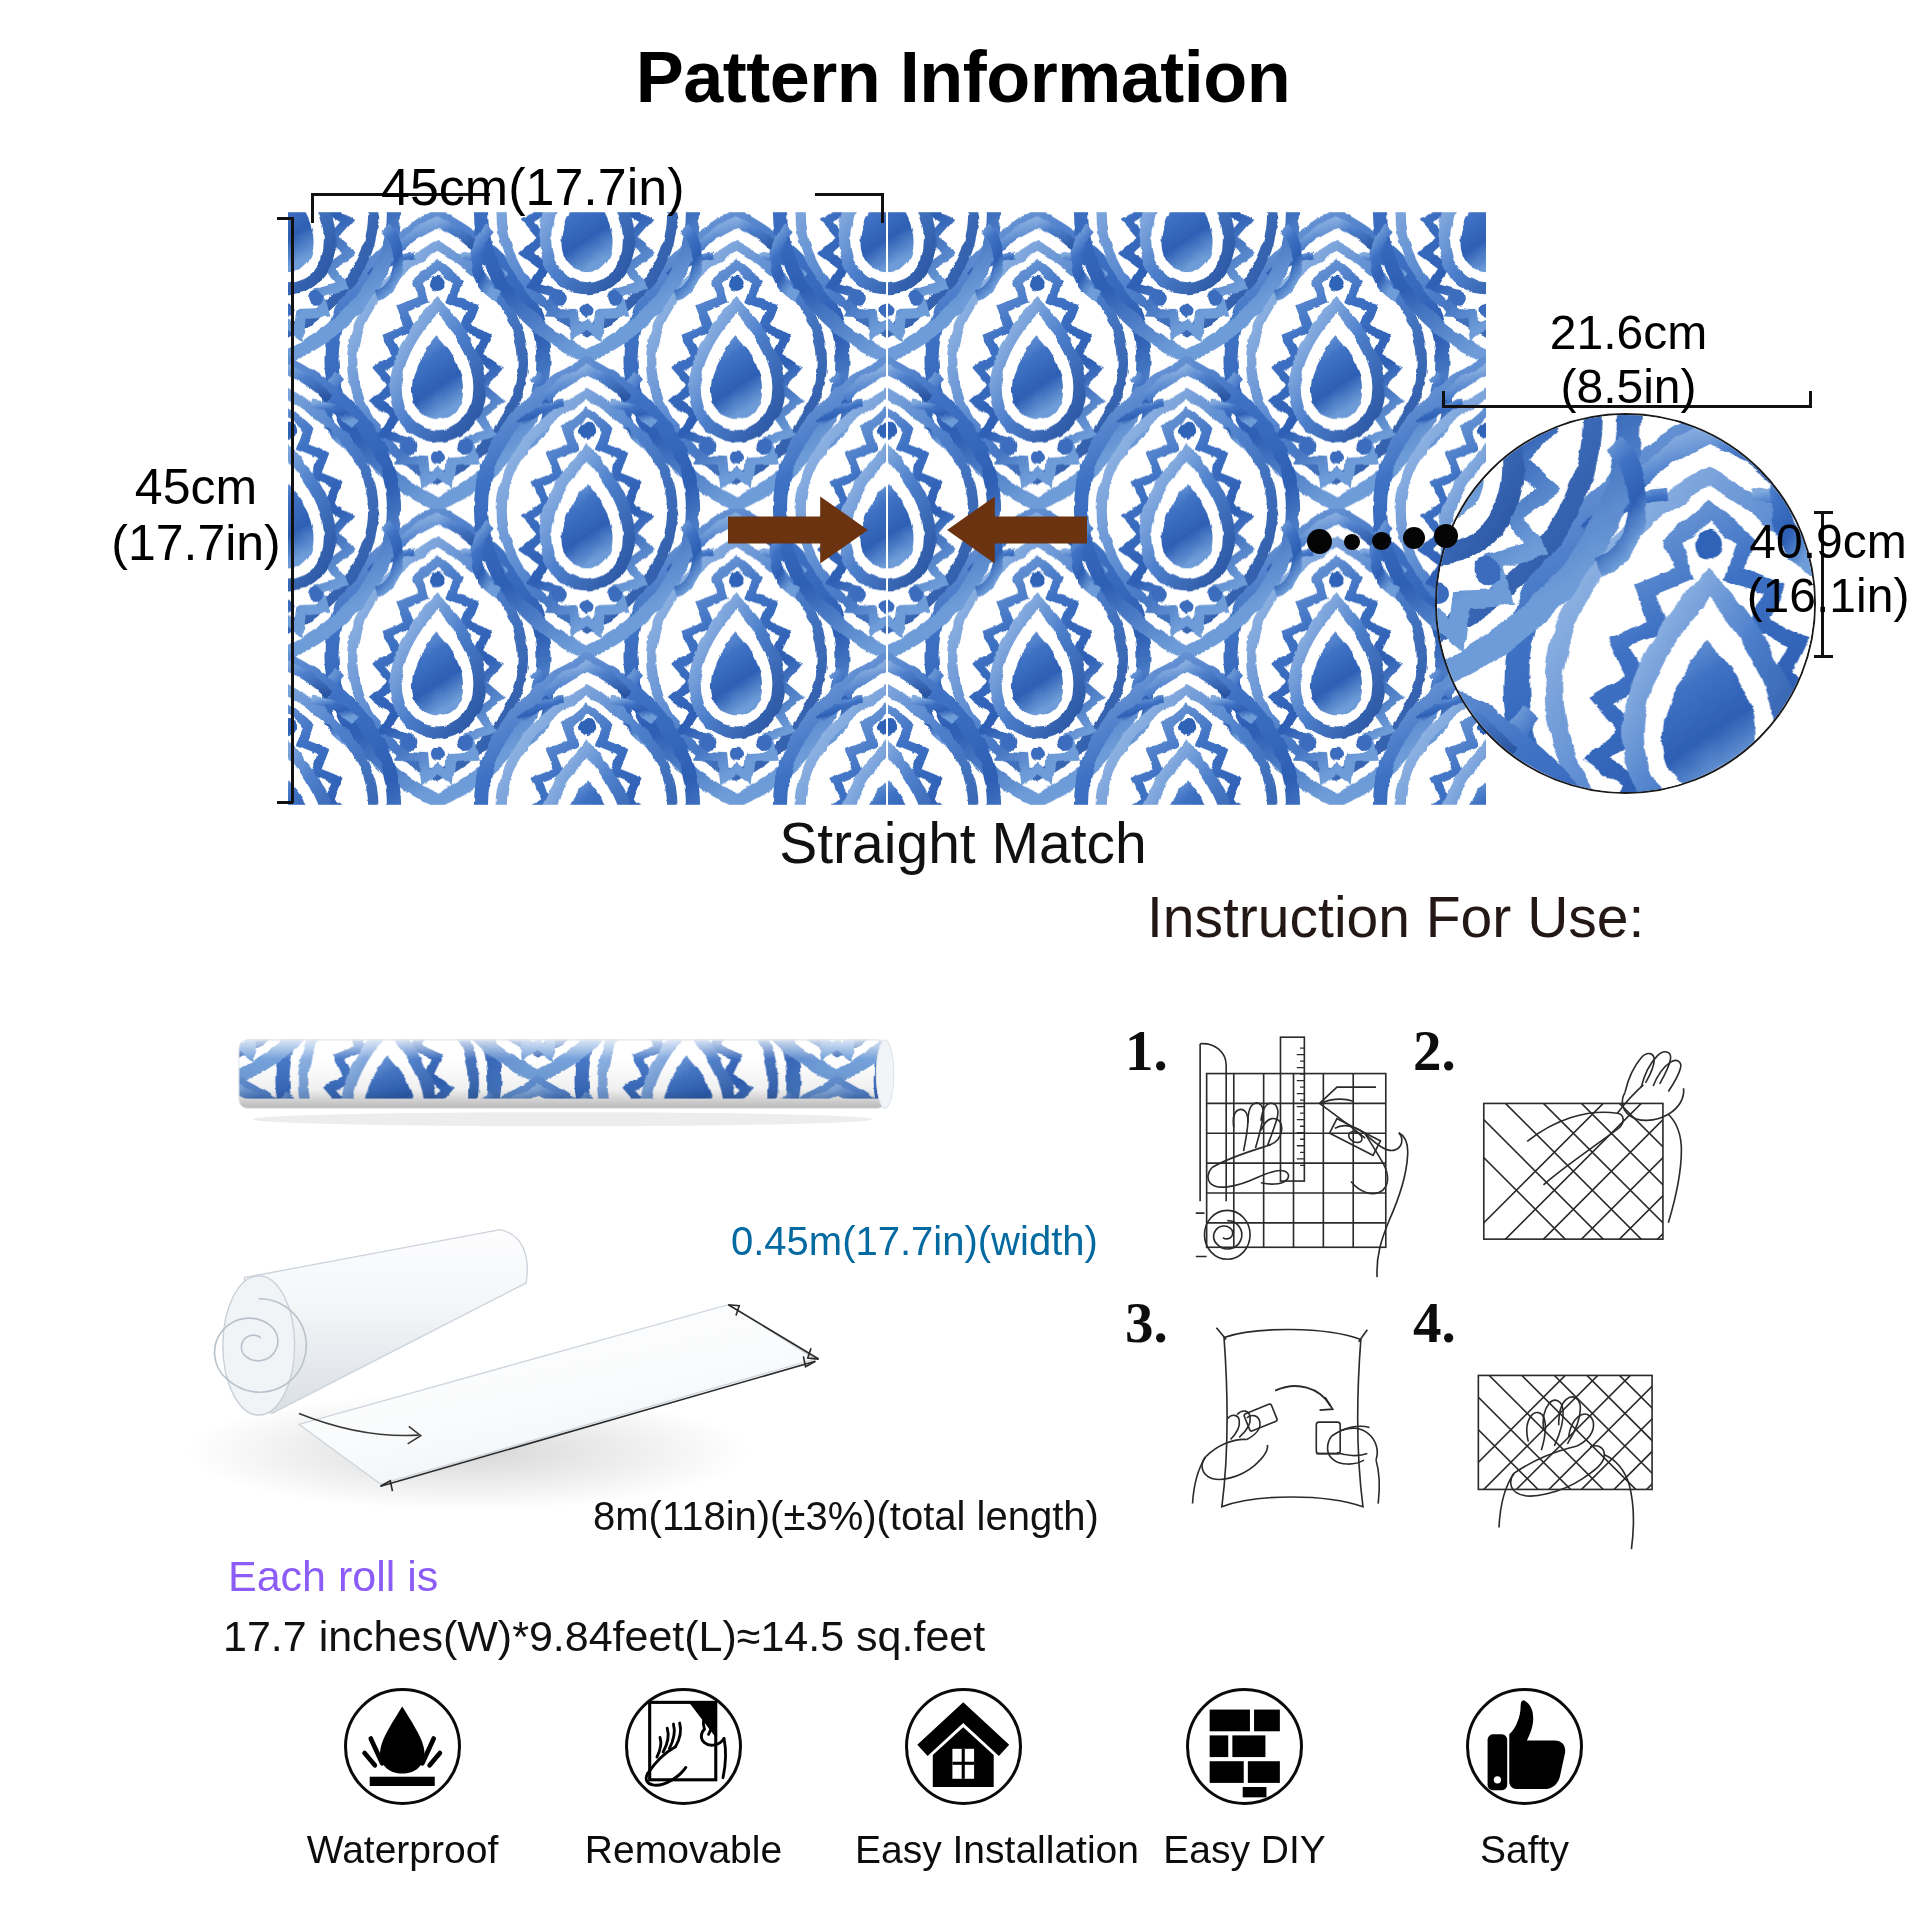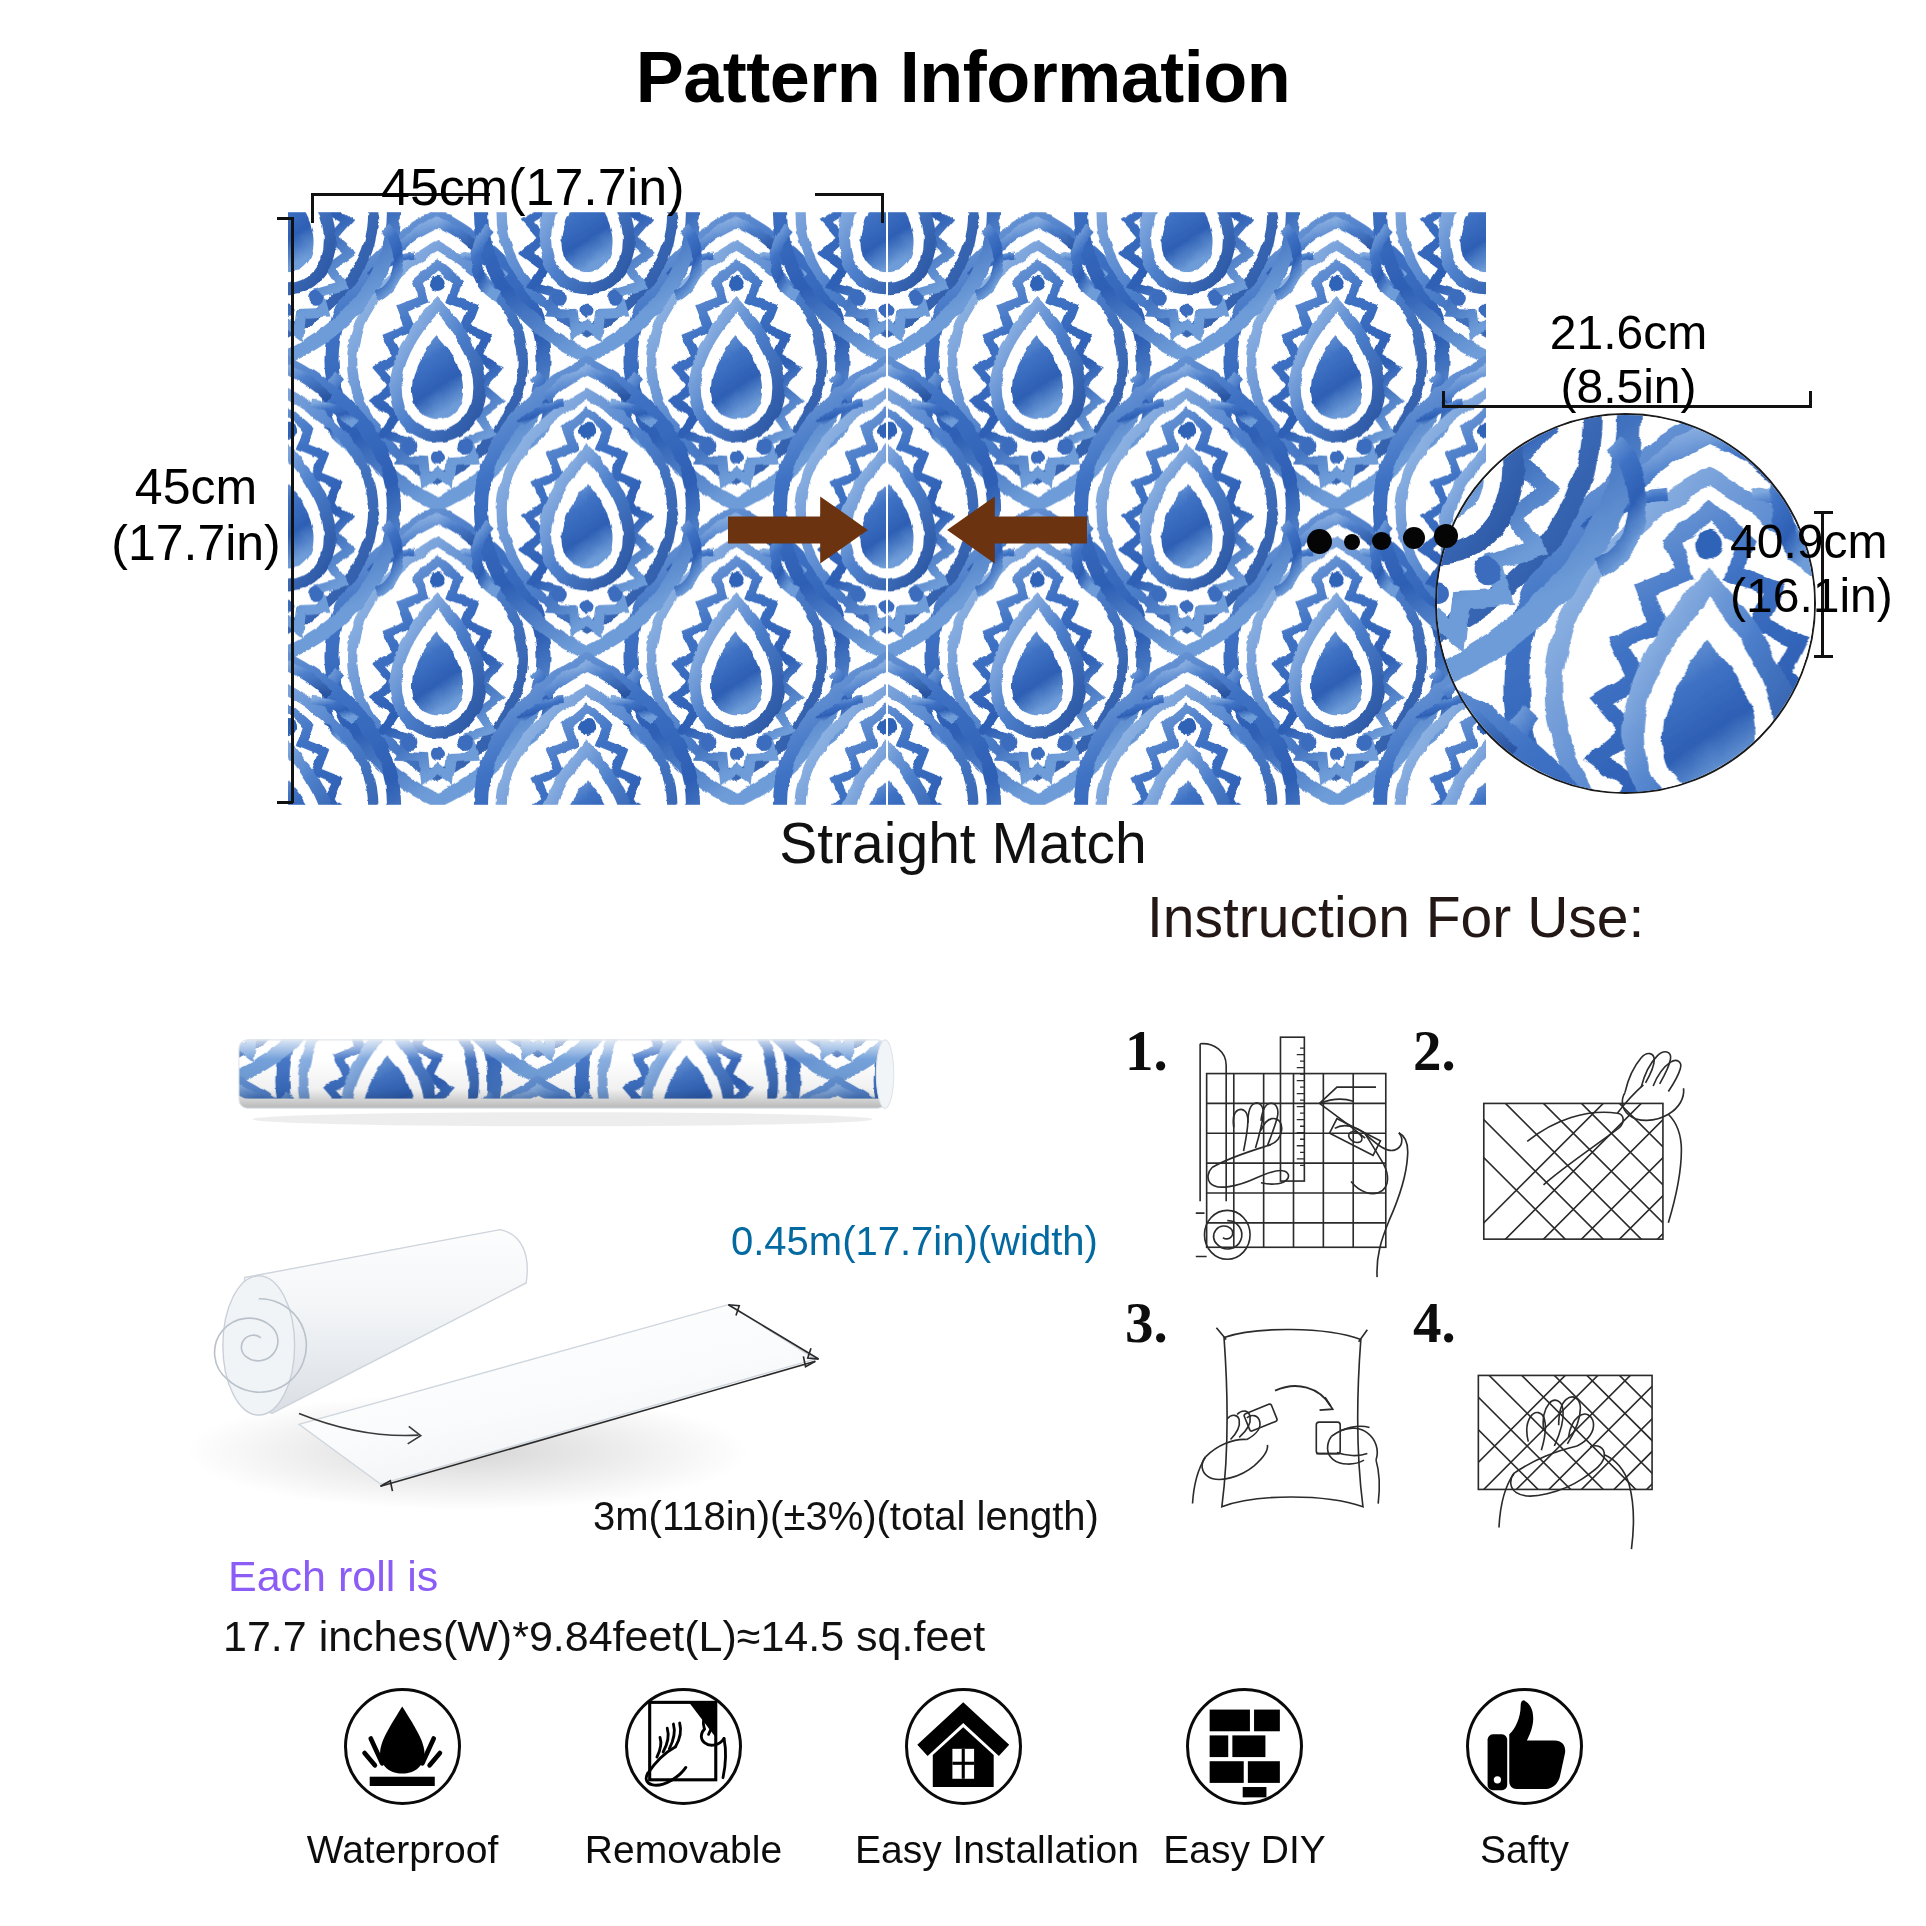--- a/index.html
+++ b/index.html
@@ -54,21 +54,21 @@
   #right-dim-tick-l{top:391px;left:1442px;width:2.7px;height:17.4px;}
   #right-dim-tick-r{top:391px;left:1809px;width:2.7px;height:17.4px;}
   #right-dim-label{
     top:306px;left:1441px;width:375px;text-align:center;
     font-size:48px;line-height:1.12;white-space:nowrap;
   }
   #vert-dim-line{top:511px;left:1821px;width:2.7px;height:147px;}
   #vert-dim-tick-t{top:511px;left:1814px;width:18.5px;height:2.7px;}
   #vert-dim-tick-b{top:655px;left:1814px;width:18.5px;height:2.7px;}
   #vert-dim-label{
-    top:515px;left:1730px;width:196px;text-align:left;
+    top:515px;left:1730px;width:196px;text-align:center;
     font-size:48px;line-height:1.12;white-space:nowrap;
   }
 
   
   .match-arrow{position:absolute;top:492px;}
   #arrow-left{left:728px;}
   #arrow-right{left:946px;}
 
   
   #dot-trail{top:522px;left:1307px;width:152px;height:38px;}
@@ -511,21 +511,21 @@
 
     <g stroke="#2a2a2a" stroke-width="3" fill="none">
       <path d="M400 534 L1200 304"></path>
       <path d="M400 534 l18 -10 l4 19"></path>
       <path d="M1200 304 l-18 10 l-4 -19"></path>
     </g>
   </svg>
 </div>
 
 <div class="abs" id="width-label">0.45m(17.7in)(width)</div>
-<div class="abs" id="length-label">3m(118in)(±3%)(total length)</div>
+<div class="abs" id="length-label">8m(118in)(±3%)(total length)</div>
 <div class="abs" id="eachroll-1">Each roll is</div>
 <div class="abs" id="eachroll-2">17.7 inches(W)*9.84feet(L)≈14.5 sq.feet</div>
 
 <div class="abs" id="features">
 
   <div class="feature" style="left:0;">
     <div class="feature-badge">
       <svg width="100%" height="100%" viewBox="0 0 215 215">
         <path d="M107 30 C136 76, 150 100, 150 121 C150 145, 131 160, 107 160
                  C83 160, 64 145, 64 121 C64 100, 78 76, 107 30 Z" fill="#000"></path>

